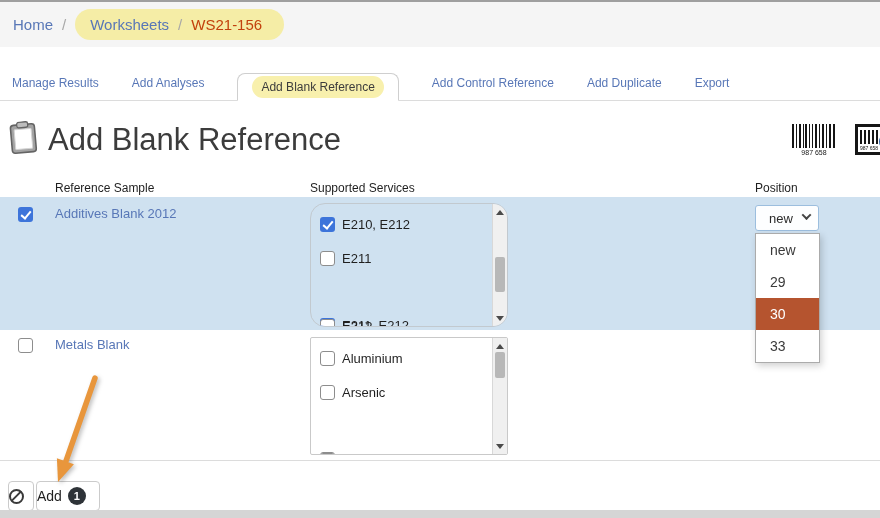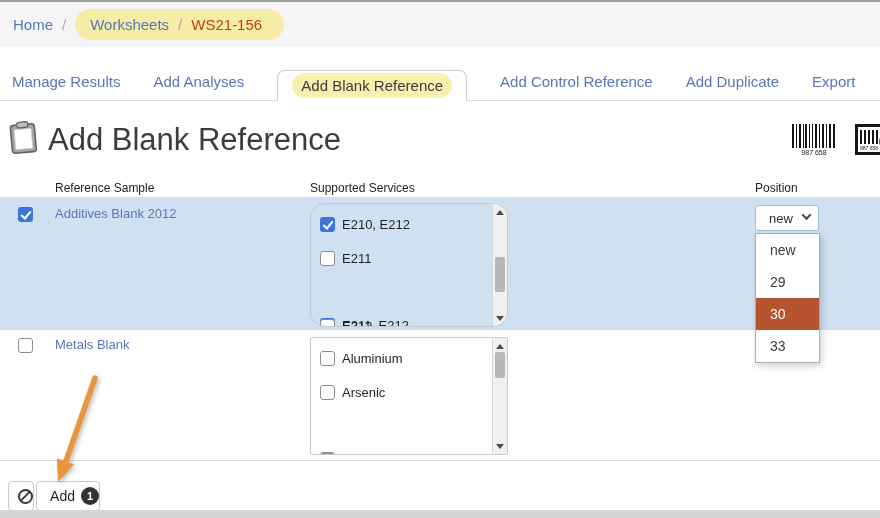--- a/index.html
+++ b/index.html
@@ -14,21 +14,21 @@
                 display:flex; align-items:center; padding-left:13px; font-size:15px; }
   .crumb-link { color:#5877b7; text-decoration:none; cursor:pointer; }
   .crumb-sep { margin:0 9px; color:#a8a8a8; }
   .crumb-highlight { background:#f5eda6; border-radius:16px; padding:7px 22px 7px 15px;
                      display:flex; align-items:flex-start; }
   .crumb-current { color:#c2410c; }
 
   
   .tabs { position:absolute; top:47px; left:0; width:880px; height:54px;
           border-bottom:1px solid #dcdcdc; display:flex; align-items:flex-end;
-          padding-left:12px; font-size:15px; }
+          padding-left:12px; font-size:12px; }
   .tab { color:#5877b7; padding:10px 0; margin-right:33px; cursor:pointer; white-space:nowrap; }
   .tab.active { background:#fff; border:1px solid #cfcfcf; border-bottom:1px solid #fff;
                 border-radius:8px 8px 0 0; margin-bottom:-1px; padding:6px 14px; color:#3c3c3c; }
   .tab-hl { background:#f8f0ad; border-radius:14px; padding:4px 9px; }
 
   
   .page-title-row { position:absolute; top:120px; left:10px; height:40px;
                     display:flex; align-items:center; gap:11px; }
   .clipboard-icon { transform:rotate(-5deg); }
   .page-title { font-size:31px; color:#3c3c3c; font-weight:400; }
@@ -92,21 +92,21 @@
   .chevron { width:7px; height:7px; border-right:2px solid #444; border-bottom:2px solid #444;
              transform:rotate(45deg) translate(-1px,-1px); margin-top:-3px; }
   .pos-menu { position:absolute; left:755px; top:36px; width:65px; background:#fff;
       border:1px solid #ababab; box-shadow:2px 3px 7px rgba(0,0,0,0.18); z-index:20; }
   .pos-option { height:32px; line-height:32px; padding-left:14px; font-size:14px; color:#3a3a3a; cursor:pointer; }
   .pos-option.highlighted { background:#b5542f; color:#fff; }
 
   
   .footer-divider { position:absolute; top:460px; left:0; width:880px; border-top:1px solid #dcdcdc; }
   .btn { position:absolute; top:481px; height:30px; background:#fff; border:1px solid #cbcbcb;
-         border-radius:4px; display:flex; align-items:center; justify-content:flex-end; cursor:pointer; }
+         border-radius:4px; display:flex; align-items:center; justify-content:flex-start; cursor:pointer; }
   .btn-block { left:8px; width:26px; }
   .btn-add { left:36px; width:64px; gap:6px; font-size:14px; color:#1f1f1f; }
   .no-entry { position:relative; width:15px; height:15px; border:2px solid #3a3a3a; border-radius:50%; }
   .no-entry::after { content:""; position:absolute; left:-1px; top:4.5px; width:13px; height:2px;
       background:#3a3a3a; transform:rotate(-45deg); }
   .badge { width:18px; height:18px; border-radius:50%; background:#2e3338; color:#fff;
            font-size:11px; font-weight:bold; display:flex; align-items:center; justify-content:center; }
 
   .arrow-svg { position:absolute; left:40px; top:372px; width:80px; height:120px; z-index:30;
                filter:drop-shadow(2px 2px 2px rgba(0,0,0,0.25)); pointer-events:none; }

